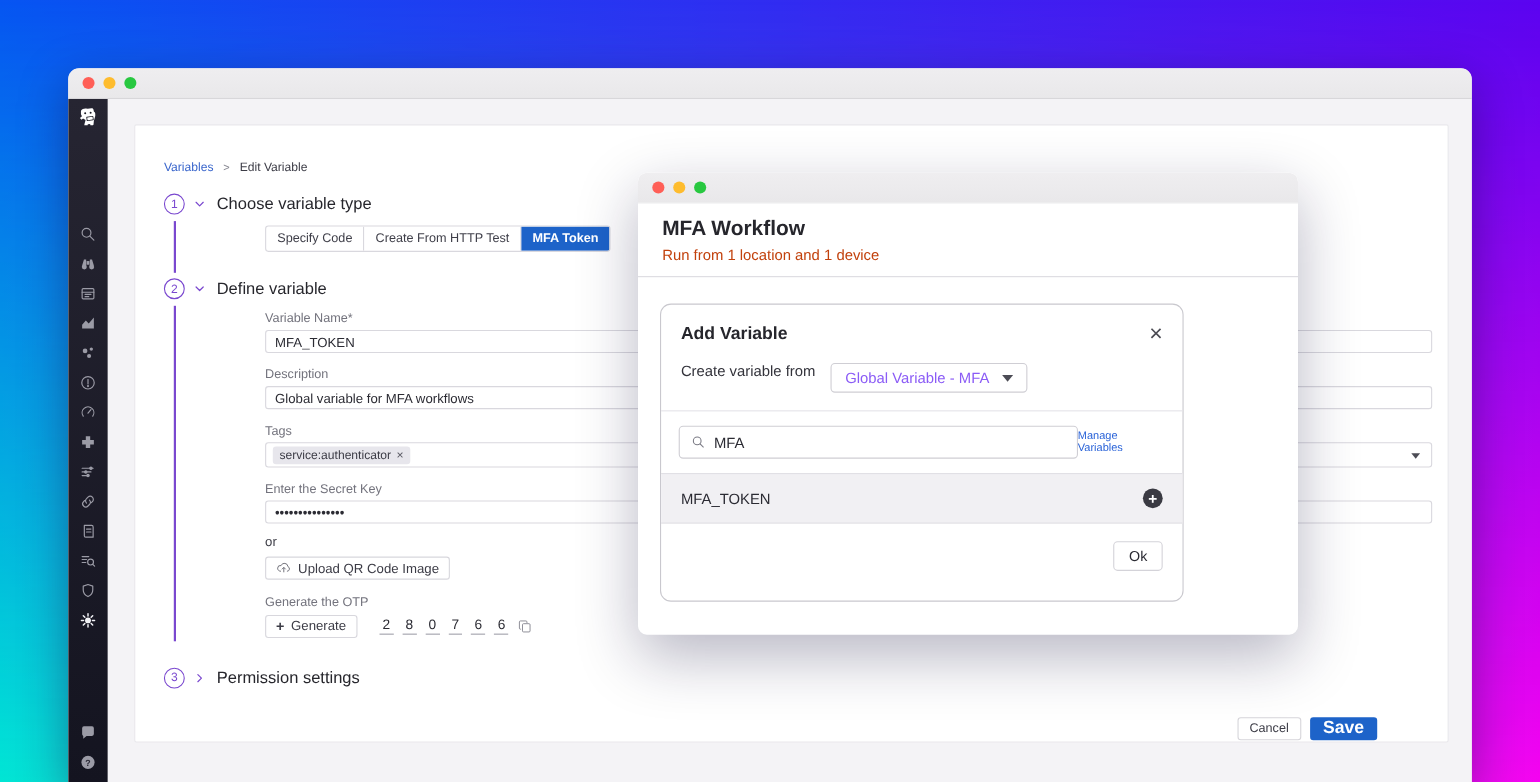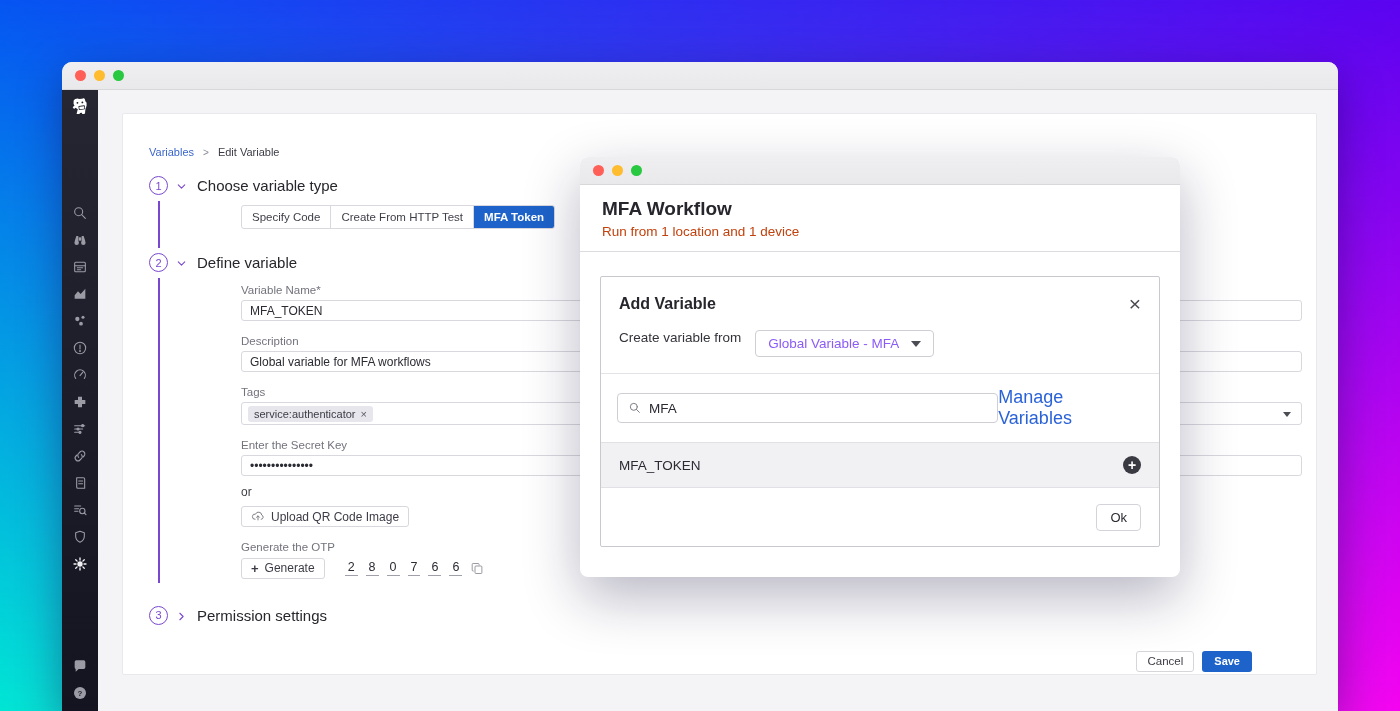--- a/index.html
+++ b/index.html
@@ -107,54 +107,54 @@
   .copy-ic { margin-left:8px; cursor:pointer; display:flex; }
   .copy-ic svg { stroke:#8b8b95; fill:none; stroke-width:1.4; stroke-linejoin:round; }
 
   
   .panel-footer { display:flex; justify-content:flex-end; gap:8px; margin-top:26px;
     padding-right:64px; }
   .btn-cancel { height:21px; border:1px solid #d6d5da; background:#fff; border-radius:3px;
     font-size:11.5px; color:#3c3c46; padding:0 10px; cursor:pointer;
     font-family:"Liberation Sans", sans-serif; }
   .btn-save { height:21px; border:none; background:#1d63c9; border-radius:3px;
-    font-size:11px; color:#fff; padding:0 12px; cursor:pointer; font-weight:700;
+    font-size:16px; color:#fff; padding:0 12px; cursor:pointer; font-weight:700;
     font-family:"Liberation Sans", sans-serif; }
 
   
   .modal { position:absolute; left:482px; top:67px; width:600px; height:420px;
     background:#fff; border-radius:8px; overflow:hidden; z-index:10;
     box-shadow:0 20px 55px rgba(20,15,60,.30); }
   .modal .titlebar { height:28px; border-radius:8px 8px 0 0; }
   .modal-head { padding:13px 22px 12px; border-bottom:1px solid #dcdbe0; }
   .modal-title { font-size:19px; font-weight:600; color:#26262c; }
   .modal-sub { font-size:13.5px; color:#c2410c; margin-top:4px; }
 
-  .card { position:absolute; left:20px; top:119px; width:560px; height:271px;
-    border:1px solid #c9c8ce; border-radius:2px; background:#fff; }
+  .card { position:absolute; left:20px; top:119px; width:476px; height:271px;
+    border:1px solid #c9c8ce; border-radius:10px; background:#fff; }
   .card-head { display:flex; align-items:center; justify-content:space-between;
     padding:18px 18px 0; }
   .card-title { font-size:16px; font-weight:600; color:#26262c; }
   .close-x { font-size:21px; color:#4a4a52; cursor:pointer; line-height:16px;
     font-weight:400; }
   .create-row { display:flex; align-items:flex-start; gap:14px; padding:17px 18px 0; }
   .create-label { font-size:13.5px; color:#33333b; }
   .dropdown { display:flex; align-items:center; gap:12px; border:1px solid #cfced4;
     border-radius:4px; padding:5px 12px; cursor:pointer; font-size:13.5px;
     color:#8b5cf6; background:#fff; }
   .dd-caret { width:0; height:0; border-left:5px solid transparent;
     border-right:5px solid transparent; border-top:6px solid #4c4c55; }
   .card-div { border-top:1px solid #e4e3e8; margin-top:16px; }
   .search-row { display:flex; align-items:center; padding:13px 16px 0 16px; }
   .search-box { display:flex; align-items:center; gap:7px; width:394px; height:30px;
     border:1px solid #cfced4; border-radius:4px; background:#fff; padding:0 10px; }
   .search-box svg { stroke:#7c7c86; fill:none; stroke-width:1.7; stroke-linecap:round; }
   .search-text { border:none; outline:none; font-size:13.5px; color:#2b2b33; flex:1;
     font-family:"Liberation Sans", sans-serif; background:transparent; }
-  .manage-link { margin-left:auto; margin-right:6px; font-size:18px; color:#2a63d8;
+  .manage-link { margin-left:auto; margin-right:6px; font-size:10px; color:#2a63d8;
     font-weight:500; cursor:pointer; }
   .result-row { margin-top:13px; background:#f1f0f3; border-top:1px solid #e1e0e5;
     border-bottom:1px solid #e1e0e5; height:46px; display:flex; align-items:center;
     justify-content:space-between; padding:0 18px; cursor:pointer; }
   .result-name { font-size:13.5px; color:#2b2b33; }
   .plus-circle { width:18px; height:18px; border-radius:50%; background:#3a3a42;
     color:#fff; display:flex; align-items:center; justify-content:center;
     font-size:14px; font-weight:700; line-height:1; cursor:pointer; }
   .ok-row { display:flex; justify-content:flex-end; padding:16px 18px 0; }
   .btn-ok { height:27px; min-width:40px; border:1px solid #d4d3d9; border-radius:4px;

